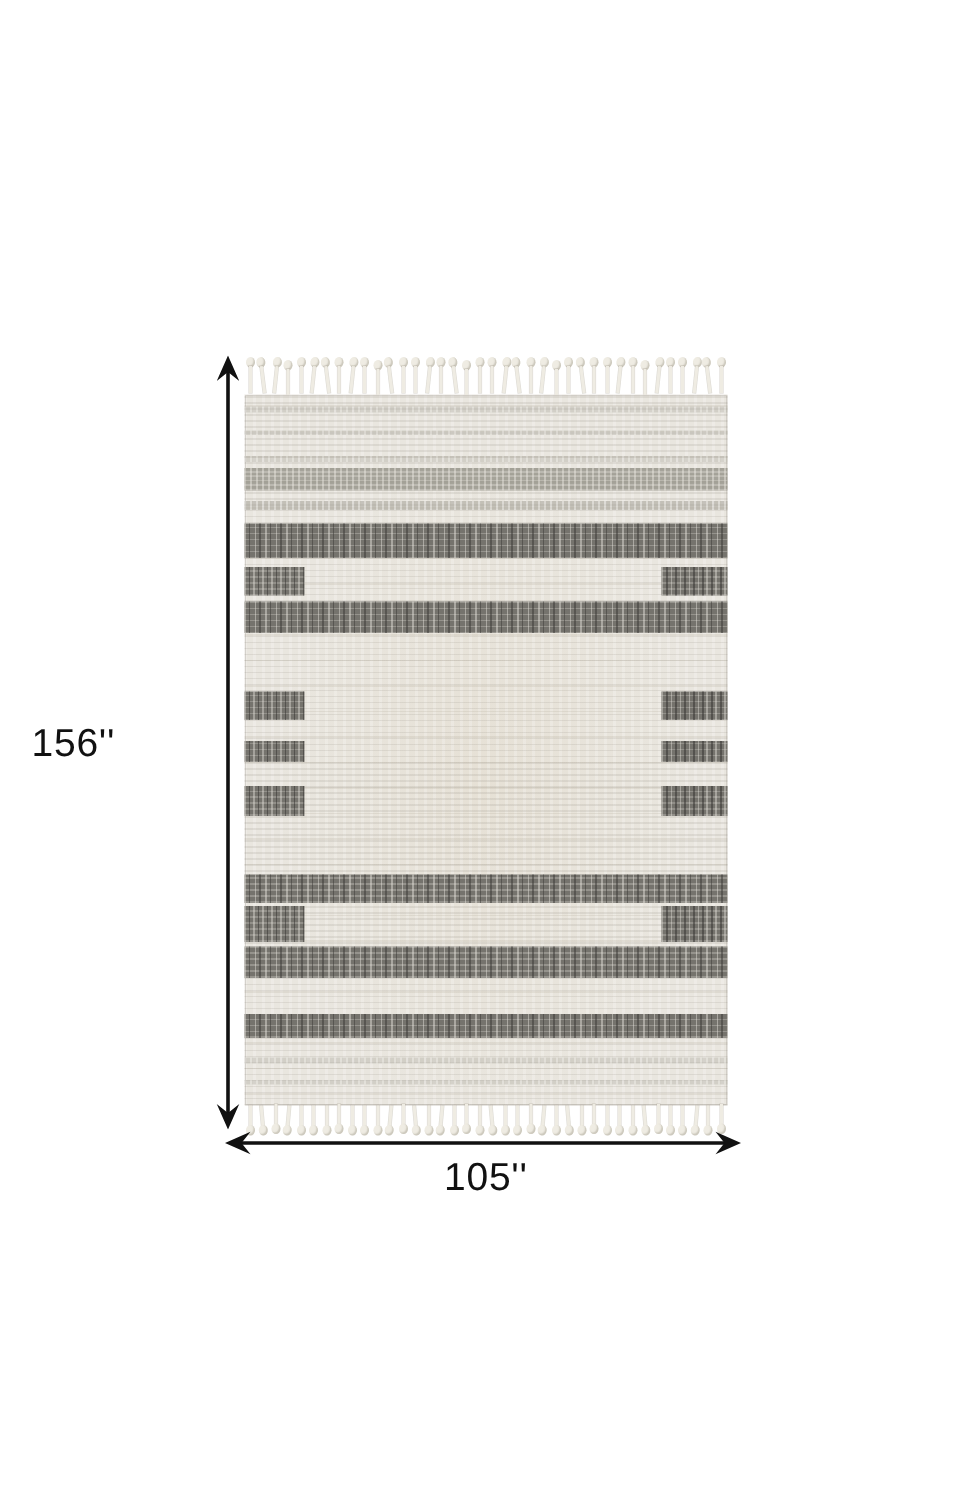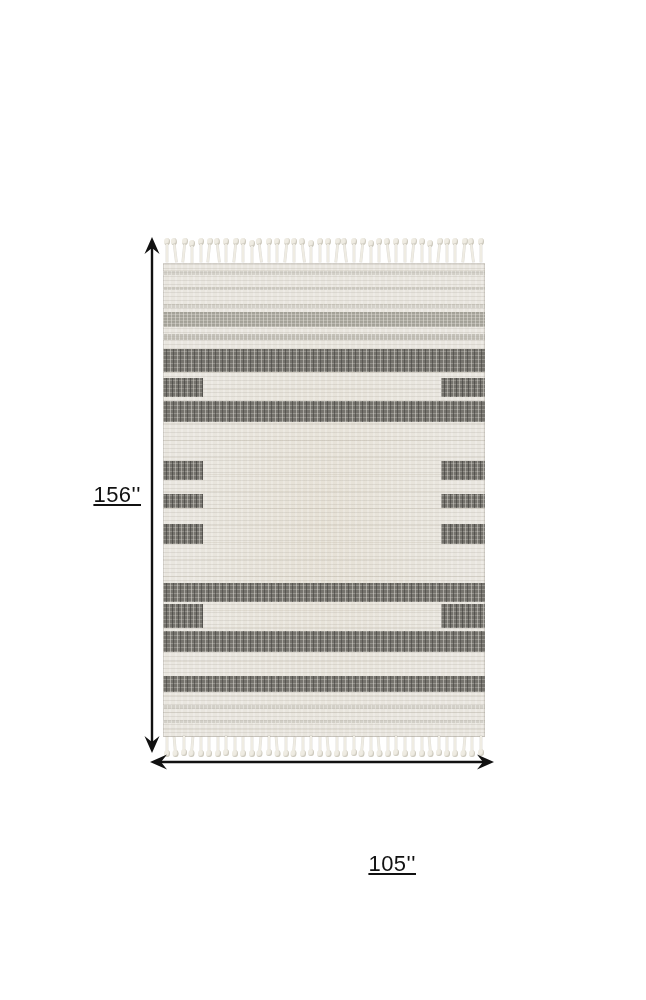--- a/index.html
+++ b/index.html
@@ -74,25 +74,25 @@
   .t-bottom:nth-child(4n){transform:rotate(5deg);}
   .t-bottom:nth-child(6n+2){transform:rotate(-5deg);}
   .t-bottom:nth-child(5n+3){transform:translateY(-1px);}
 
   
   .dim-arrow{position:absolute;}
   .dim-arrow line{stroke:var(--line,#111111);stroke-width:2.4;}
   .dim-arrow polygon{fill:var(--line,#111111);}
   .dim-label{
     position:absolute;color:var(--line,#111111);
-    font-size:22px;letter-spacing:.5px;
-    text-align:right;white-space:nowrap;text-decoration:underline;
+    font-size:26px;letter-spacing:.5px;
+    text-align:left;white-space:nowrap;
   }
   .dim-label-height{left:21px;top:475px;width:120px;height:40px;line-height:40px;}
-  .dim-label-width{left:296px;top:844px;width:120px;height:40px;line-height:40px;}
+  .dim-label-width{left:296px;top:764px;width:120px;height:40px;line-height:40px;}
 </style>
 </head>
 <body style="--page-bg: #ffffff; --base: #e9e6df; --dark: #75736d; --medium: #9a988e; --faint: #b4b1a7; --tassel: #efece3; --line: #111111;">
 
 <div class="canvas">
 
   <div class="fringe fringe-top">
       <div class="tassel t-top">
         <div class="ball"></div>
         <div class="stem"></div>

